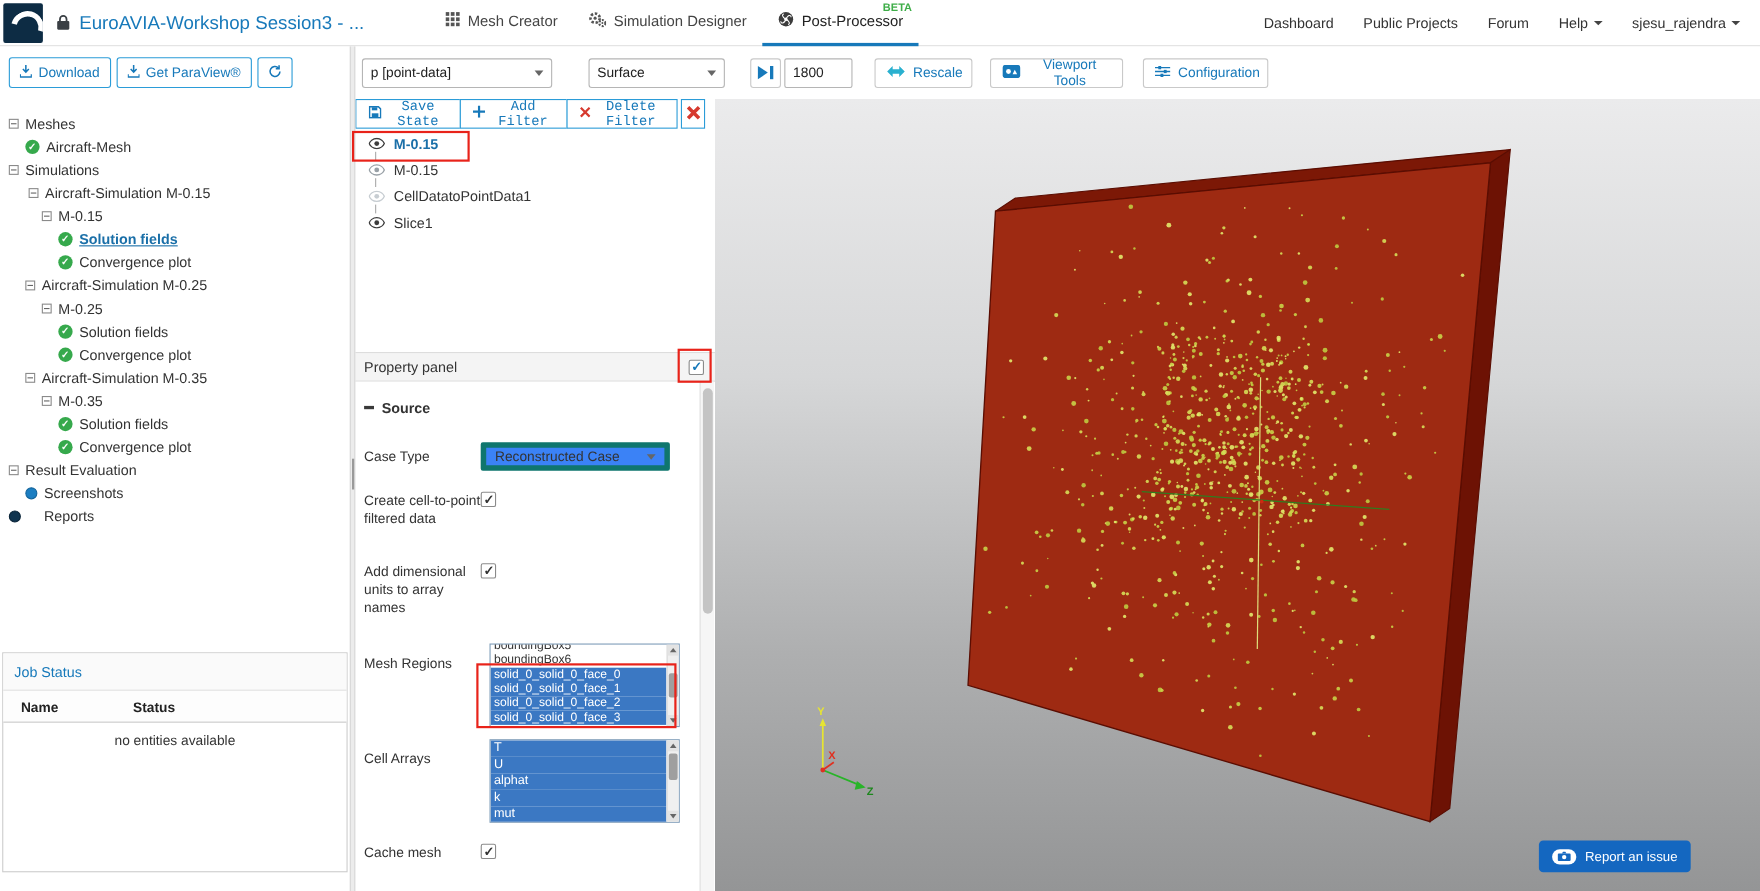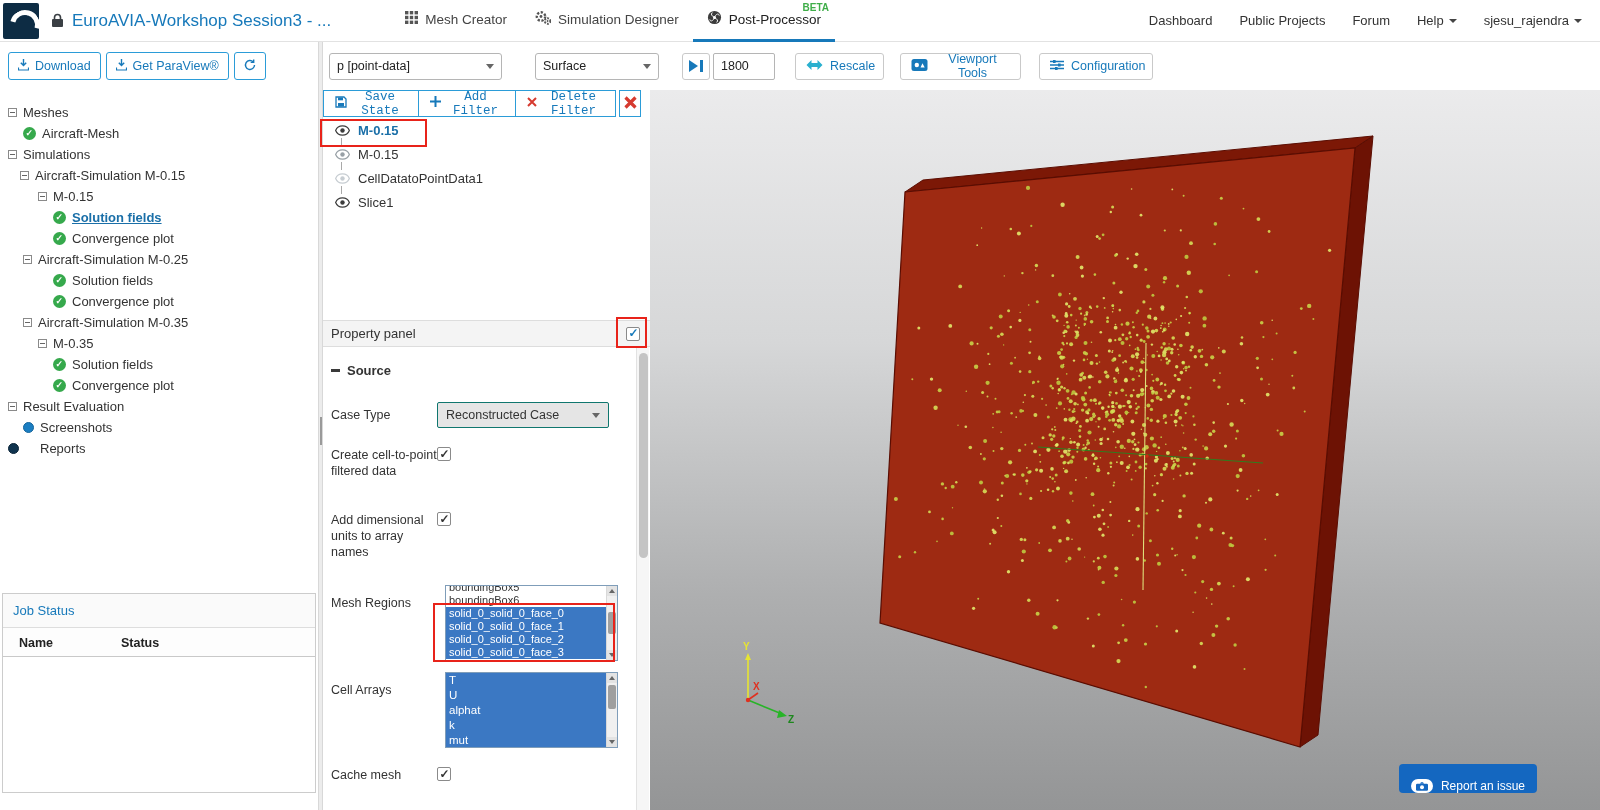--- a/index.html
+++ b/index.html
@@ -93,21 +93,21 @@
   .minus-ic{width:9px;height:3px;background:#3a3a3a;display:inline-block;cursor:pointer}
   .sec-title{font-size:13px;font-weight:bold;color:#333}
   .prow{position:absolute;left:8px;right:8px;display:flex;align-items:flex-start}
   .prow label{width:106px;font-size:12.5px;line-height:16px;color:#333;flex:0 0 auto}
   .row-case{top:55px;align-items:center}
   .row-cell{top:100px}
   .row-units{top:165px}
   .row-mregions{top:248px}
   .row-carrays{top:335px}
   .row-cache{top:420px}
-  .prop-select{width:172px;height:26px;border:1px solid #0f766e;border-radius:2px;background:#e5e5e5;
+  .prop-select{width:172px;height:26px;border:5px solid #0f766e;border-radius:2px;background:#3b82f6;
     display:flex;align-items:center;justify-content:space-between;padding:0 8px;font-size:12.5px;cursor:pointer}
   .listbox{position:absolute;left:114px;width:173px;height:76px;border:1px solid #7f9db9;background:#fff;
     display:flex;overflow:hidden}
   .row-mregions .listbox{top:-10px}
   .row-carrays .listbox{top:-10px}
   .lb-inner{flex:1;overflow:hidden}
   .lb-inner.offset{margin-top:-5px}
   .lb-opt{height:13px;line-height:13px;font-size:11px;padding-left:3px;white-space:nowrap;color:#333;cursor:pointer}
   .lb-opt.tall{height:15px;line-height:15px;font-size:11.5px}
   .lb-opt.selected{background:var(--selection);color:#fff}
@@ -116,21 +116,21 @@
   .lb-up{top:0}.lb-down{bottom:0}
   .lb-up::after,.lb-down::after{content:"";position:absolute;left:2px}
   .lb-up::after{top:3px;border-left:3px solid transparent;border-right:3px solid transparent;border-bottom:4px solid #666}
   .lb-down::after{top:3px;border-left:3px solid transparent;border-right:3px solid transparent;border-top:4px solid #666}
   .lb-thumb{position:absolute;left:1px;width:8px;background:#9f9f9f;border-radius:2px}
   .pp-scrollbar{position:absolute;left:636px;top:347px;width:13px;height:463px;background:#f6f6f6;border-left:1px solid #e2e2e2;cursor:pointer}
   .pp-thumb{position:absolute;left:2px;top:6px;width:9px;height:205px;background:#c4c4c4;border-radius:5px}
   
   .viewport{position:absolute;left:650px;top:90px;width:950px;height:720px;cursor:grab;
     background:linear-gradient(180deg,#ebebec 0%,#d6d7d8 35%,#aeafb0 70%,#949596 100%)}
-  .report-btn{position:absolute;right:63px;bottom:17px;height:29px;display:flex;align-items:flex-end;gap:8px;
+  .report-btn{position:absolute;right:63px;bottom:17px;height:29px;display:flex;align-items:center;gap:8px;
     background:#1467c0;color:#fff;border:none;border-radius:4px;padding:0 12px;font-size:12px;cursor:pointer;
     font-family:"Liberation Sans",sans-serif}
   .pill{width:22px;height:14px;border-radius:8px;background:#fff;display:flex;align-items:center;justify-content:center}
   
   .ann{position:absolute;border:2px solid var(--annotation);z-index:60;pointer-events:none}
   #ann1{left:320px;top:119px;width:107px;height:28px}
   #ann2{left:616px;top:317px;width:31px;height:31px}
   #ann3{left:433px;top:603px;width:182px;height:59px}
 </style>
 </head>
@@ -235,39 +235,43 @@
         <span class="t-label">Meshes</span>
       </div>
       <div class="tree-row" style="padding-left: 23px;">
         <span class="t-ic check"></span>
         <span class="t-label">Aircraft-Mesh</span>
       </div>
       <div class="tree-row" style="padding-left: 8px; text-align: center;">
         <span class="t-ic collapse"></span>
         <span class="t-label">Simulations</span>
       </div>
-      <div class="tree-row" style="padding-left: 20px;">
+      <div class="tree-row" style="padding-left: 7px; margin-left: 19px;">
         <span class="t-ic collapse"></span>
         <span class="t-label">Aircraft-Simulation M-0.15</span>
       </div>
       <div class="tree-row" style="padding-left: 38px;">
         <span class="t-ic collapse"></span>
         <span class="t-label">M-0.15</span>
       </div>
       <div class="tree-row selected" style="padding-left: 53px;">
         <span class="t-ic check"></span>
         <span class="t-label">Solution fields</span>
       </div>
       <div class="tree-row" style="padding-left: 53px;">
         <span class="t-ic check"></span>
         <span class="t-label">Convergence plot</span>
       </div>
       <div class="tree-row" style="padding-left: 23px;">
         <span class="t-ic collapse"></span>
         <span class="t-label">Aircraft-Simulation M-0.25</span>
+      </div>
+      <div class="tree-row" style="padding-left: 38px;">
+        <span class="t-ic collapse"></span>
+        <span class="t-label">M-0.25</span>
       </div>
       <div class="tree-row" style="padding-left: 53px;">
         <span class="t-ic check"></span>
         <span class="t-label">Solution fields</span>
       </div>
       <div class="tree-row" style="padding-left: 53px;">
         <span class="t-ic check"></span>
         <span class="t-label">Convergence plot</span>
       </div>
       <div class="tree-row" style="padding-left: 23px;">
@@ -298,20 +302,21 @@
         <span class="t-ic dot-navy"></span>
         <span class="t-label">Reports</span>
       </div>
     </div>
   <div class="job-status">
     <div class="js-header">Job Status</div>
     <div class="js-cols">
       <span>Name</span>
       <span>Status</span>
     </div>
+    <div class="js-empty">no entities available</div>
   </div>
 </div>
 <div class="v-divider">
     <div class="handle"></div>
   </div>
 
 <div class="toolbar-strip">
   <div class="fselect" style="width:173px">
     <span>p [point-data]</span>
     <span class="sel-caret"></span>

